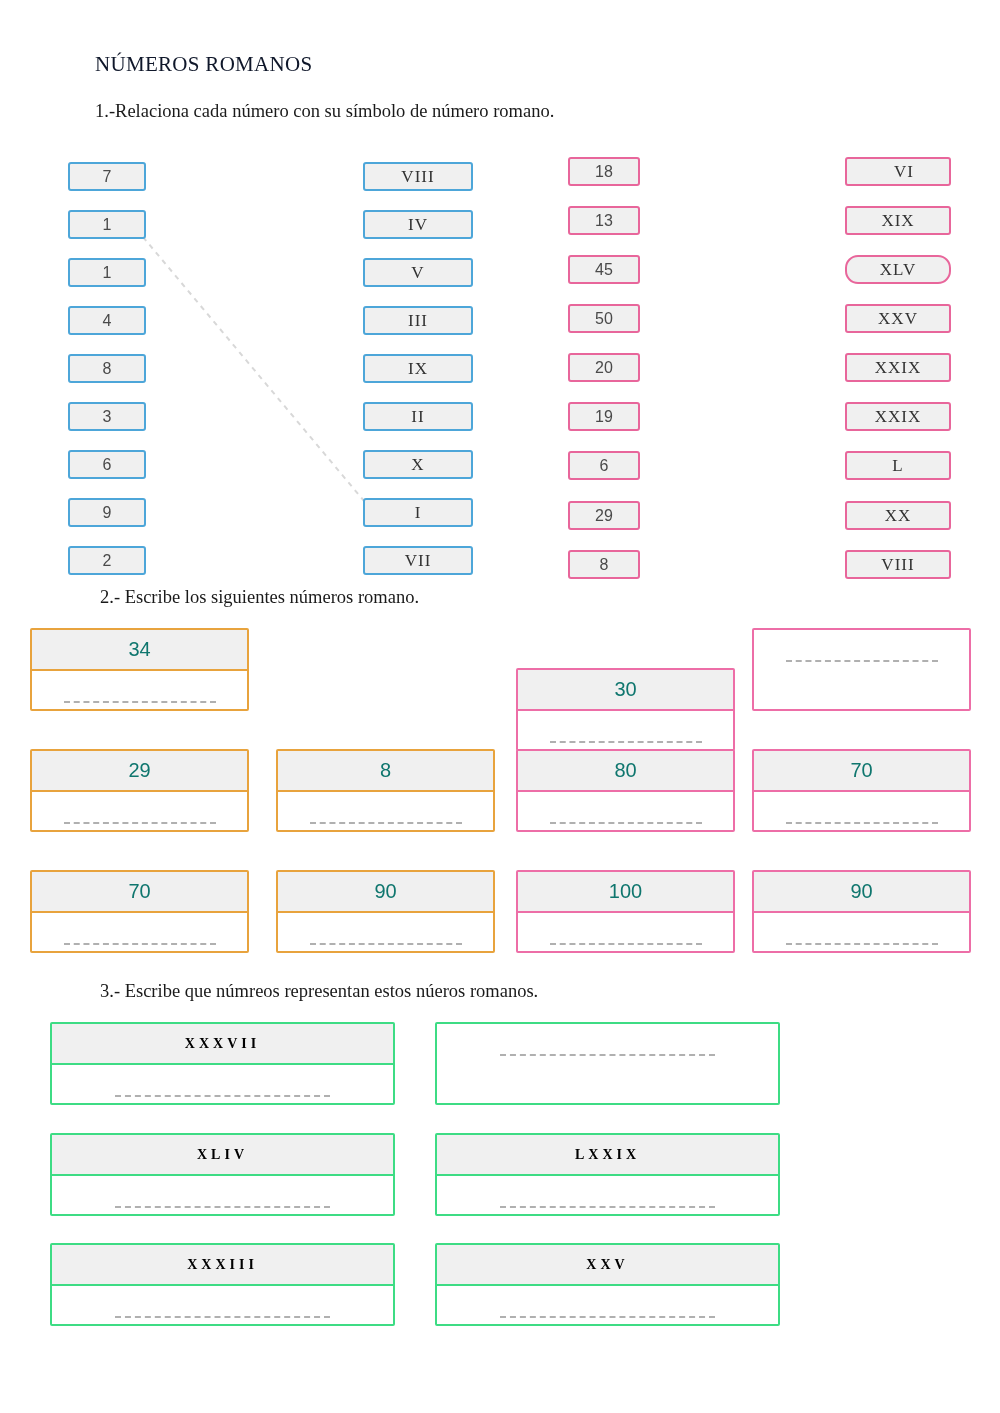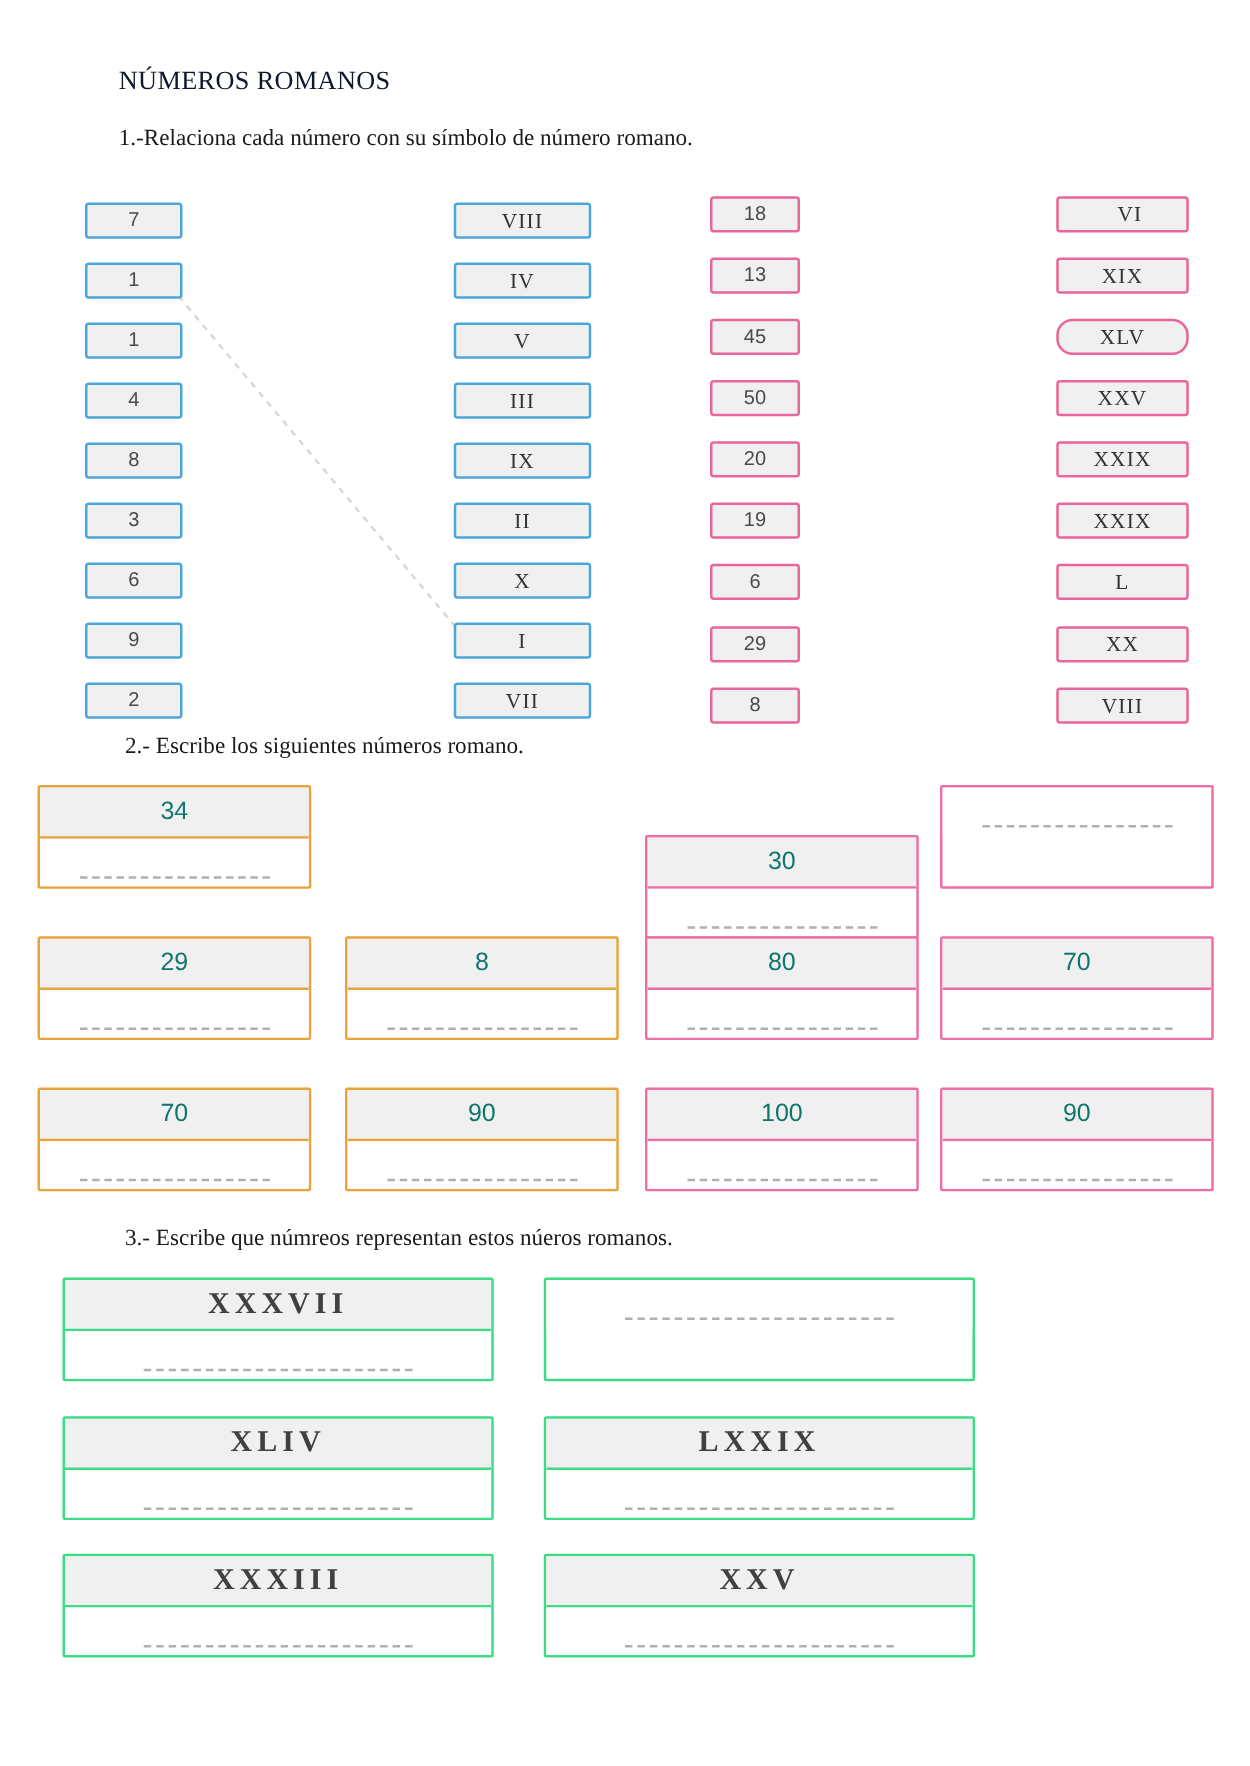--- a/index.html
+++ b/index.html
@@ -110,24 +110,24 @@
   .card.pinkc .prompt { border-bottom: 2px solid #ed6ea7; }
   .card.green  { border: 2px solid #3ddc84; }
   .card.green .prompt { border-bottom: 2px solid #3ddc84; }
 
   .card.num-card .prompt {
     font-family: "Liberation Sans", sans-serif;
     font-size: 20px;
   }
   .card.rom-card .prompt {
     font-family: "Liberation Serif", serif;
-    font-size: 24px;
+    font-size: 14px;
     font-weight: bold;
     letter-spacing: 4px;
-    color: #404040;
+    color: #000000;
   }
 
   .ex2-card { width: 219px; height: 83px; }
   .ex2-card .answer .dashes { width: 152px; }
 
   .ex3-card { width: 345px; height: 83px; }
   .ex3-card .answer .dashes { width: 215px; }
 </style>
 </head>
 <body>

